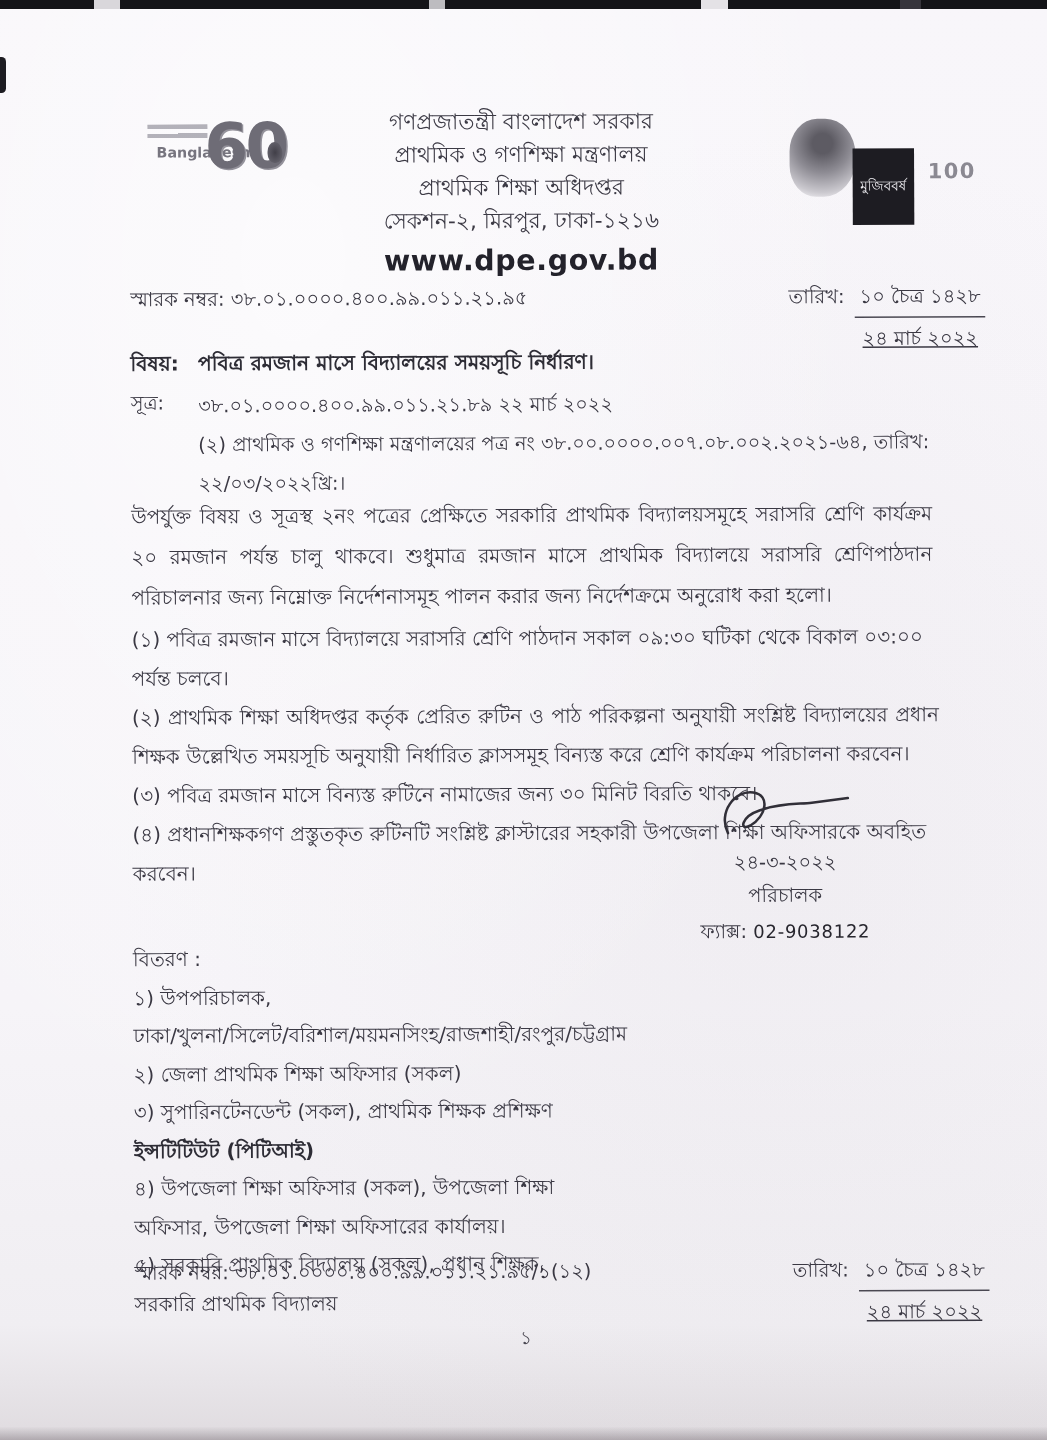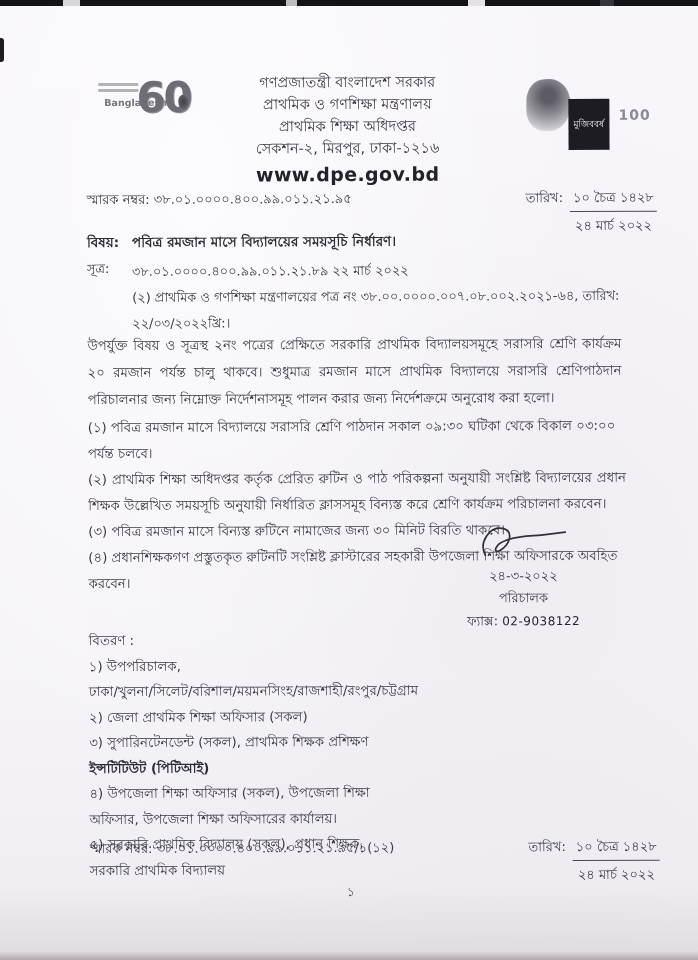--- a/index.html
+++ b/index.html
@@ -39,21 +39,21 @@
   .mb-box{position:absolute;left:42px;top:22px;background:#1d1c22;color:#f2f1f5;font-size:9px;padding:18px 5px;white-space:nowrap;}
   .mb-100{position:absolute;left:92px;top:30px;color:#8b8992;font-size:14px;font-weight:bold;letter-spacing:1px;}
 
   
   .memo-row{position:absolute;left:88px;right:40px;display:flex;justify-content:space-between;font-size:13px;}
   .memo-row.top{top:189px;}
   .memo-row.bottom{top:838px;}
   .date-block{display:flex;gap:7px;}
   .date-stack{text-align:center;}
   .date-bn{display:block;border-bottom:1.3px solid #4a4852;padding:0 3px 2px;}
-  .date-en{display:block;padding-top:4px;}
+  .date-en{display:block;padding-top:4px;text-decoration:underline;}
 
   .subject-row{position:absolute;left:88px;top:231px;display:flex;font-size:13.5px;font-weight:bold;color:#2e2d36;}
   .subject-label{width:45px;flex:none;}
   .subject-text{}
 
   .ref-block{position:absolute;left:88px;top:258px;display:flex;font-size:12.9px;}
   .ref-label{width:45px;flex:none;}
   .ref-lines{line-height:26px;width:505px;}
 
   .body-par{position:absolute;left:88px;top:331px;width:534px;font-size:13.3px;line-height:27px;text-align:justify;}

